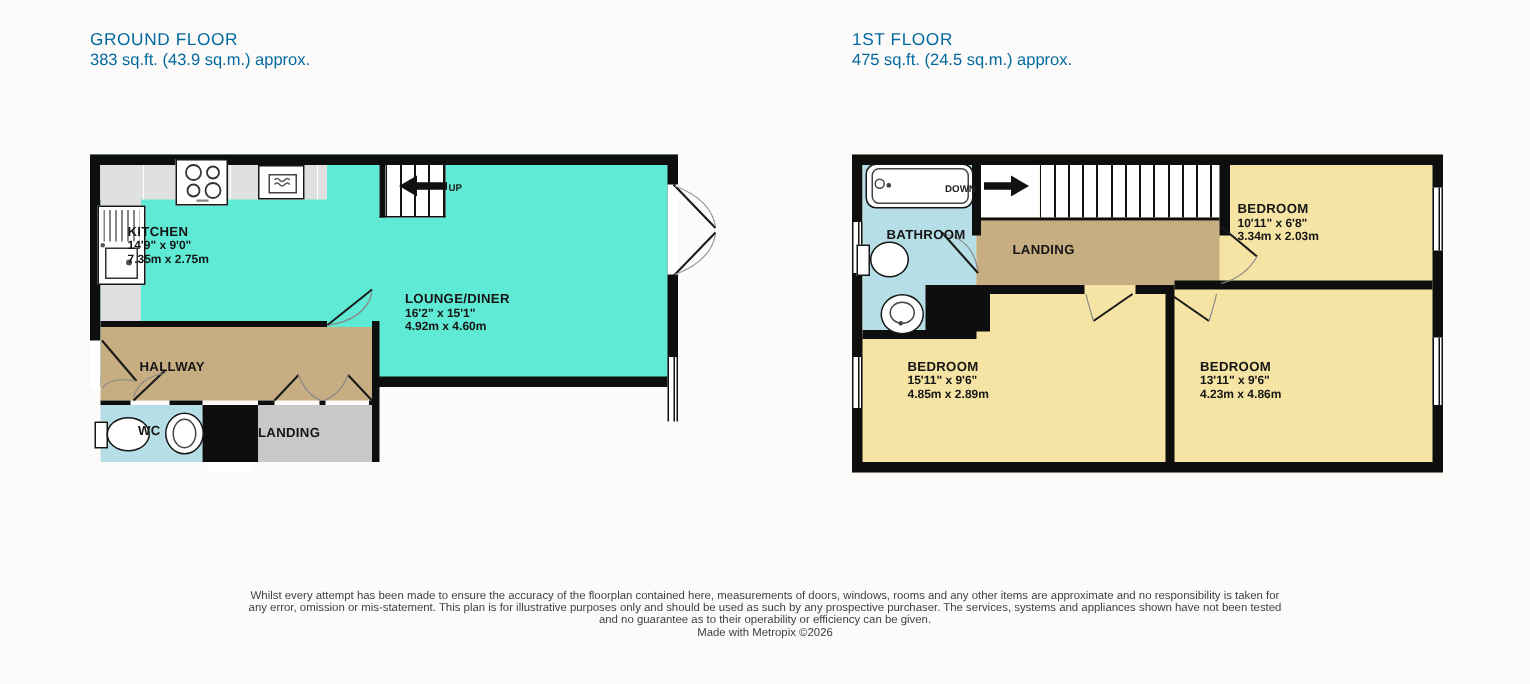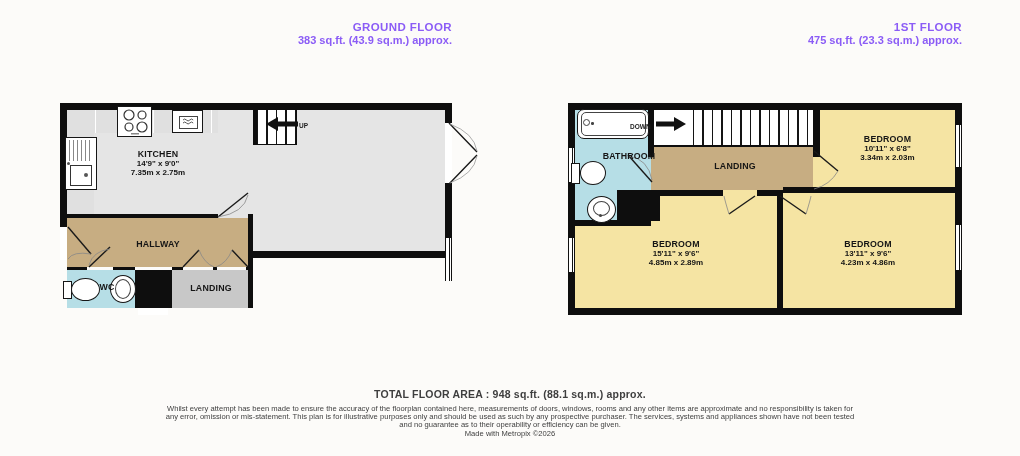--- a/index.html
+++ b/index.html
@@ -1,29 +1,29 @@
 <!DOCTYPE html>
 <html><head>
 <meta charset="utf-8">
 <style>
   html,body{margin:0;padding:0;background:#fcfbf9;}
   .canvas{position:relative;width:1020px;height:456px;background:#fcfbf9;overflow:hidden;
           font-family:"Liberation Sans",sans-serif;}
-  .floor-title{position:absolute;text-align:right;color:#8b5cf6;font-weight:bold;}
+  .floor-title{position:absolute;text-align:left;color:#0369a1;font-weight:normal;}
   .floor-title .t1{font-size:11.5px;letter-spacing:.4px;}
   .floor-title .t2{font-size:11px;margin-top:1px;}
   .plan{position:absolute;border:7px solid #0e0e0e;box-sizing:border-box;}
-  .gf-plan{left:60px;top:103px;width:392px;height:155px;background:#e5e5e5;}
+  .gf-plan{left:60px;top:103px;width:392px;height:155px;background:#5eead4;}
   .ff-plan{left:568px;top:103px;width:394px;height:212px;background:#f5e4a3;}
   .room{position:absolute;}
   .wall{position:absolute;background:#0e0e0e;}
   .gap{position:absolute;background:#ffffff;}
   .win{position:absolute;background:#ffffff;border-left:1px solid #111;border-right:1px solid #111;box-sizing:border-box;}
   .win i{position:absolute;left:50%;top:0;bottom:0;width:1px;background:#111;}
-  .room-label{position:absolute;text-align:center;color:#151515;font-weight:bold;line-height:9px;z-index:9;}
+  .room-label{position:absolute;color:#151515;font-weight:bold;line-height:9px;z-index:9;}
   .rname{font-size:8.8px;letter-spacing:.2px;}
   .rdim{font-size:8px;}
   .stair-note{position:absolute;font-size:6.5px;font-weight:bold;color:#222;z-index:9;}
   .fixture{position:absolute;background:#fff;border:1.5px solid #161616;box-sizing:border-box;z-index:6;}
   .overlay{position:absolute;left:-7px;top:-7px;overflow:visible;pointer-events:none;z-index:8;}
   .treads{position:absolute;background-color:#fff;
           background-image:repeating-linear-gradient(90deg,#141414 0 1.3px,transparent 1.3px 9.5px);}
   .counter-h{position:absolute;background-color:#e0e0e0;
           background-image:repeating-linear-gradient(90deg,transparent 0 28px,#fff 28px 29px);}
   .counter-v{position:absolute;background-color:#e0e0e0;}
@@ -36,21 +36,21 @@
 <body>
 
 <div class="canvas">
 
   <div class="floor-title" style="left:60px;top:21px;width:392px;">
     <div class="t1">GROUND FLOOR</div>
     <div class="t2">383 sq.ft. (43.9 sq.m.) approx.</div>
   </div>
   <div class="floor-title" style="left:568px;top:21px;width:394px;">
     <div class="t1">1ST FLOOR</div>
-    <div class="t2">475 sq.ft. (23.3 sq.m.) approx.</div>
+    <div class="t2">475 sq.ft. (24.5 sq.m.) approx.</div>
   </div>
 
   <div class="plan gf-plan">
 
     <div class="room" style="left:0;top:108px;width:181px;height:49px;background:#c7ad82;"></div>
     <div class="room" style="left:0;top:160px;width:68px;height:38px;background:#b6dee6;"></div>
     <div class="room" style="left:105px;top:160px;width:78px;height:38px;background:#c8c8c8;"></div>
 
     <div class="counter-h" style="left:0;top:0;width:151px;height:23px;"></div>
     <div class="counter-v" style="left:0;top:0;width:27px;height:108px;"></div>
@@ -115,20 +115,25 @@
       <path d="M50,146 Q33,148 29,162" stroke="#888" stroke-width="0.8" fill="none"></path>
       <path d="M123,164 L139,147 M188,164 L172,147" stroke="#1a1a1a" stroke-width="1.4" fill="none"></path>
       <path d="M139,147 Q144,160 154,164 M172,147 Q167,160 156,164" stroke="#888" stroke-width="0.8" fill="none"></path>
     </svg>
 
     <div class="room-label" style="left:18px;top:40px;width:146px;">
       <div class="rname">KITCHEN</div>
       <div class="rdim">14'9" x 9'0"</div>
       <div class="rdim">7.35m x 2.75m</div>
     </div>
+    <div class="room-label" style="left:203px;top:85px;width:160px;">
+      <div class="rname">LOUNGE/DINER</div>
+      <div class="rdim">16'2" x 15'1"</div>
+      <div class="rdim">4.92m x 4.60m</div>
+    </div>
     <div class="room-label" style="left:26px;top:130px;width:130px;">
       <div class="rname">HALLWAY</div>
     </div>
     <div class="room-label" style="left:25px;top:173px;width:30px;">
       <div class="rname">WC</div>
     </div>
     <div class="room-label" style="left:105px;top:174px;width:78px;">
       <div class="rname">LANDING</div>
     </div>
     <div class="stair-note" style="left:232px;top:12px;">UP</div>
@@ -207,18 +212,17 @@
     </div>
     <div class="room-label" style="left:225px;top:130px;width:136px;">
       <div class="rname">BEDROOM</div>
       <div class="rdim">13'11" x 9'6"</div>
       <div class="rdim">4.23m x 4.86m</div>
     </div>
     <div class="stair-note" style="left:55px;top:13px;">DOWN</div>
   </div>
 
   <div class="footer">
-    <div class="total">TOTAL FLOOR AREA : 948 sq.ft. (88.1 sq.m.) approx.</div>
     <div class="disc">Whilst every attempt has been made to ensure the accuracy of the floorplan contained here, measurements of doors, windows, rooms and any other items are approximate and no responsibility is taken for any error, omission or mis-statement. This plan is for illustrative purposes only and should be used as such by any prospective purchaser. The services, systems and appliances shown have not been tested and no guarantee as to their operability or efficiency can be given.</div>
     <div class="credit">Made with Metropix ©2026</div>
   </div>
 
 </div>
 
 </body></html>

